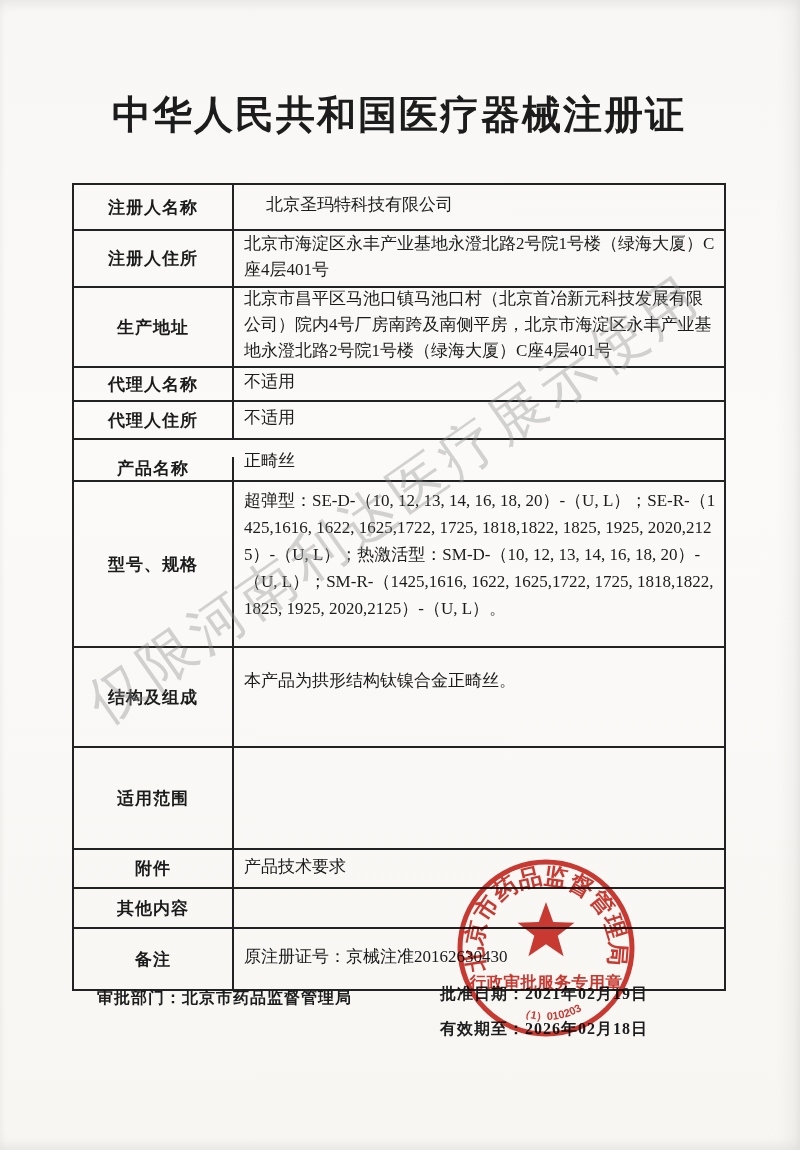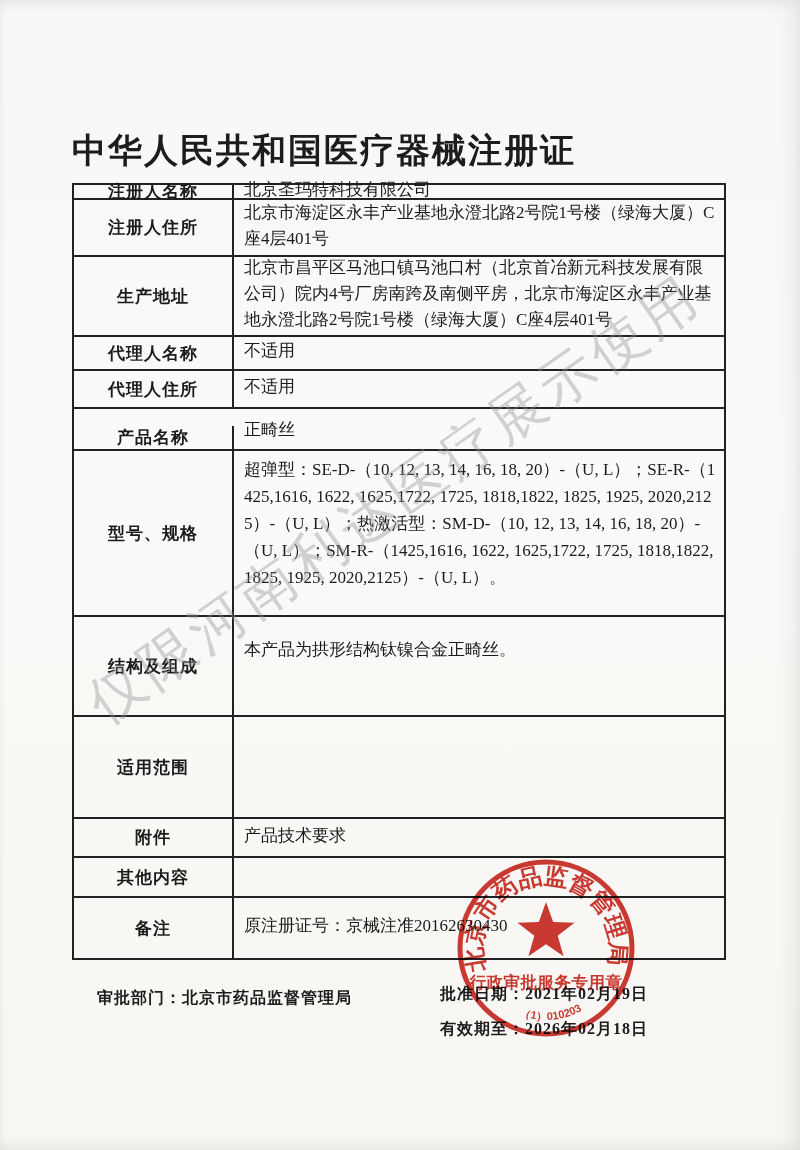--- a/index.html
+++ b/index.html
@@ -12,25 +12,25 @@
   }
   .page {
     position: absolute;
     inset: 0;
     background: linear-gradient(180deg, #f8f7f5 0%, #fbfaf8 40%, #f7f6f3 100%);
     box-shadow: inset -10px 0 18px rgba(0,0,0,0.05), inset 0 6px 10px rgba(0,0,0,0.03), inset 0 -6px 10px rgba(0,0,0,0.03);
   }
   .title {
     position: absolute;
     left: 72px; width: 654px; top: 88px;
-    font-size: 34px;
+    text-align: center;
+    font-size: 39px;
     font-weight: 700;
     letter-spacing: 2px;
     color: #1c1c1c;
-    margin-top: 40px;
   }
   .regno-line {
     position: absolute;
     left: 97px; top: 147px;
     font-size: 17px;
     font-weight: 700;
     color: #1f1f1f;
     letter-spacing: 0.5px;
   }
   .cert-table {
@@ -56,21 +56,21 @@
   }
   .cell.value {
     flex: 1;
     padding: 2px 8px 6px 10px;
     display: flex;
     align-items: center;
     line-height: 26px;
     word-break: break-all;
   }
   .cell.value.top { align-items: flex-start; }
-  .r1  { height: 15px; }
+  .r1  { height: 46px; gap: 22px; }
   .r2  { height: 57px; justify-content: center; }
   .r3  { height: 80px; }
   .r4  { height: 34px; }
   .r5  { height: 38px; }
   .r6  { height: 42px; align-items: flex-end; }
   .r7  { height: 166px; }
   .r8  { height: 100px; }
   .r9  { height: 102px; }
   .r10 { height: 39px; }
   .r11 { height: 40px; gap: 10px; }

